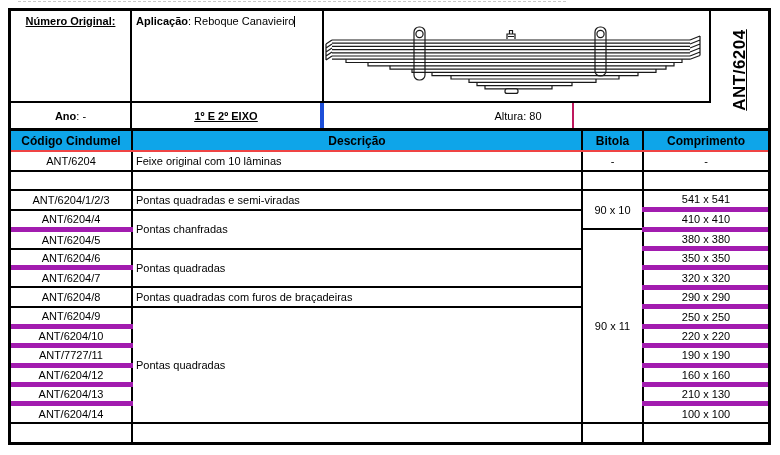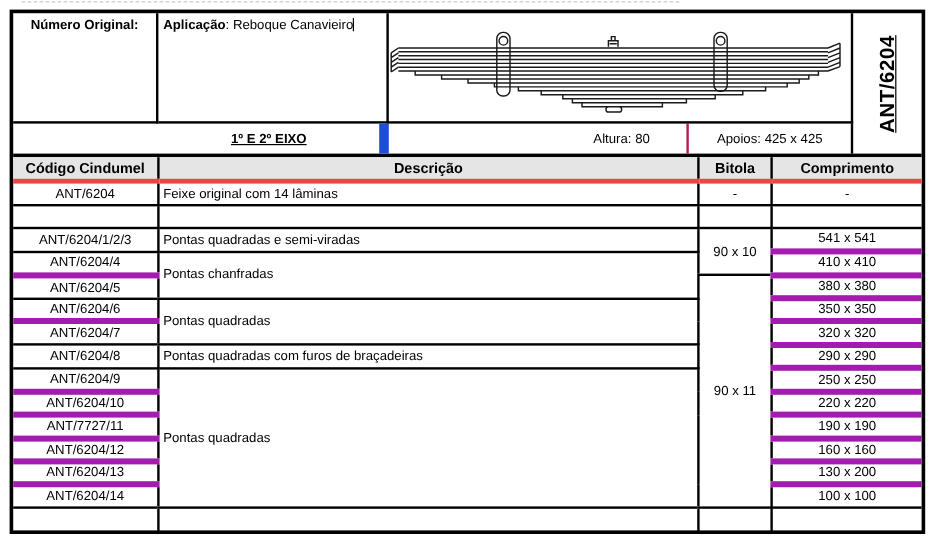--- a/index.html
+++ b/index.html
@@ -5,41 +5,41 @@
   * { margin:0; padding:0; box-sizing:border-box; }
   html,body { width:780px; height:455px; background:#fff; font-family:"Liberation Sans", sans-serif; color:#000; }
   #page { position:relative; width:780px; height:455px; background:#fff; overflow:hidden; }
   #scan-artifact { position:absolute; top:1px; left:18px; width:548px; border-top:1px dashed #c9c9c9; }
 
   .sheet { position:absolute; left:8px; top:8px; width:763px; height:437px; border:3px solid #000; background:#fff; }
 
   
   .top-grid { display:grid; grid-template-columns:121px 192px 130px 120px 137px 57px; grid-template-rows:92px 25px; border-bottom:3px solid #000; }
   .cell { font-size:11px; overflow:hidden; }
-  .c-num   { grid-column:1; grid-row:1; border-right:2px solid #000; border-bottom:2px solid #000; text-align:center; padding-top:4px; }
+  .c-num   { grid-column:1; grid-row:1; border-right:2px solid #000; border-bottom:2px solid #000; text-align:center; padding-top:4px;text-decoration:underline; }
   .c-apl   { grid-column:2; grid-row:1; border-right:2px solid #000; border-bottom:2px solid #000; padding:4px 0 12px 4px; }
   .c-diag  { grid-column:3 / span 3; grid-row:1; border-right:2px solid #000; border-bottom:2px solid #000; position:relative; }
   .c-model { grid-column:6; grid-row:1 / span 2; position:relative; }
   .c-ano   { grid-column:1; grid-row:2; border-right:2px solid #000; }
-  .c-eixo  { grid-column:2; grid-row:2; border-right:8px solid #1d4ed8; }
+  .c-eixo  { grid-column:2; grid-row:2; border-right:4px solid #1d4ed8;text-decoration:underline; }
   .c-furo  { grid-column:3; grid-row:2; border-right:2px solid #000; }
   .c-alt   { grid-column:4; grid-row:2; border-right:2px solid #be185d;margin-left:10px; }
   .c-apo   { grid-column:5; grid-row:2; border-right:2px solid #000; }
   .hrow2 { display:flex; align-items:center; justify-content:center; font-size:11px; }
   .bold { font-weight:bold; }
   .eixo-text { font-weight:bold; text-decoration:underline; }
   .model-rot { position:absolute; left:50%; top:50%; transform:translate(-50%,-50%) rotate(-90deg); font-size:17px; font-weight:bold; text-decoration:underline; letter-spacing:0.5px; white-space:nowrap; }
   .cursor-bar { display:inline-block; width:1px; height:11px; background:#000; vertical-align:-2px; }
   .c-diag svg { position:absolute; left:0; top:0; }
 
   
   table.main { border-collapse:collapse; width:757px; height:312px; table-layout:fixed; }
   table.main col.w-code { width:121px; } table.main col.w-desc { width:450px; }
   table.main col.w-bit { width:61px; }  table.main col.w-comp { width:125px; }
-  table.main th { background:#e5e5e5; font-size:12px; font-weight:bold; height:20px; border-bottom:4px solid #ef4444; }
+  table.main th { background:#0ea5e9; font-size:12px; font-weight:bold; height:20px; border-bottom:2px solid #ef4444; }
   table.main td { font-size:11px; height:19px; vertical-align:middle; }
   .vr { border-right:2px solid #000; }
   td.code { text-align:center; }
   td.desc { text-align:left; padding-left:3px; }
   td.bit, td.comp { text-align:center; }
   .bb1 { border-bottom:5px solid #a21caf; }
   .bb2 { border-bottom:2px solid #000; }
 </style>
 </head>
 <body>
@@ -87,45 +87,48 @@
           <path d="M183 28 v-5 h8 v5 M185.5 23 v-3.5 h3 v3.5 M184 25.5 h6"></path>
 
           <rect x="181" y="77.9" width="13" height="4.5" rx="2" fill="#fff"></rect>
         </svg>
       </div>
 
       <div class="cell c-model">
         <div class="model-rot">ANT/6204</div>
       </div>
 
+      <div class="cell c-ano hrow2">
+        <span class="bold">Ano</span>
+          <span>: -</span>
+      </div>
       <div class="cell c-eixo hrow2">
         <span class="eixo-text">1º E 2º EIXO</span>
       </div>
       <div class="cell c-alt hrow2">Altura: 80</div>
-      <div class="cell c-apo hrow2">Apoios: 425 x 425</div>
     </div>
 
     <table class="main">
       <colgroup>
           <col class="w-code">
           <col class="w-desc">
           <col class="w-bit">
           <col class="w-comp">
         </colgroup>
       <tbody>
           <tr>
         <th class="vr">Código Cindumel</th>
         <th class="vr">Descrição</th>
         <th class="vr">Bitola</th>
         <th>Comprimento</th>
       </tr>
 
       <tr>
         <td class="code vr bb2">ANT/6204</td>
-        <td class="desc vr bb2">Feixe original com 14 lâminas</td>
+        <td class="desc vr bb2">Feixe original com 10 lâminas</td>
         <td class="bit vr bb2">-</td>
         <td class="comp bb2">-</td>
       </tr>
 
       <tr>
         <td class="code vr bb2"></td>
         <td class="desc vr bb2"></td>
         <td class="bit vr bb2"></td>
         <td class="comp bb2"></td>
       </tr>
@@ -182,21 +185,21 @@
         <td class="comp bb1">190 x 190</td>
       </tr>
 
       <tr>
         <td class="code vr bb1">ANT/6204/12</td>
         <td class="comp bb1">160 x 160</td>
       </tr>
 
       <tr>
         <td class="code vr bb1">ANT/6204/13</td>
-        <td class="comp bb1">130 x 200</td>
+        <td class="comp bb1">210 x 130</td>
       </tr>
 
       <tr>
         <td class="code vr bb2">ANT/6204/14</td>
         <td class="comp bb2">100 x 100</td>
       </tr>
 
       <tr>
         <td class="code vr"></td>
         <td class="desc vr"></td>

